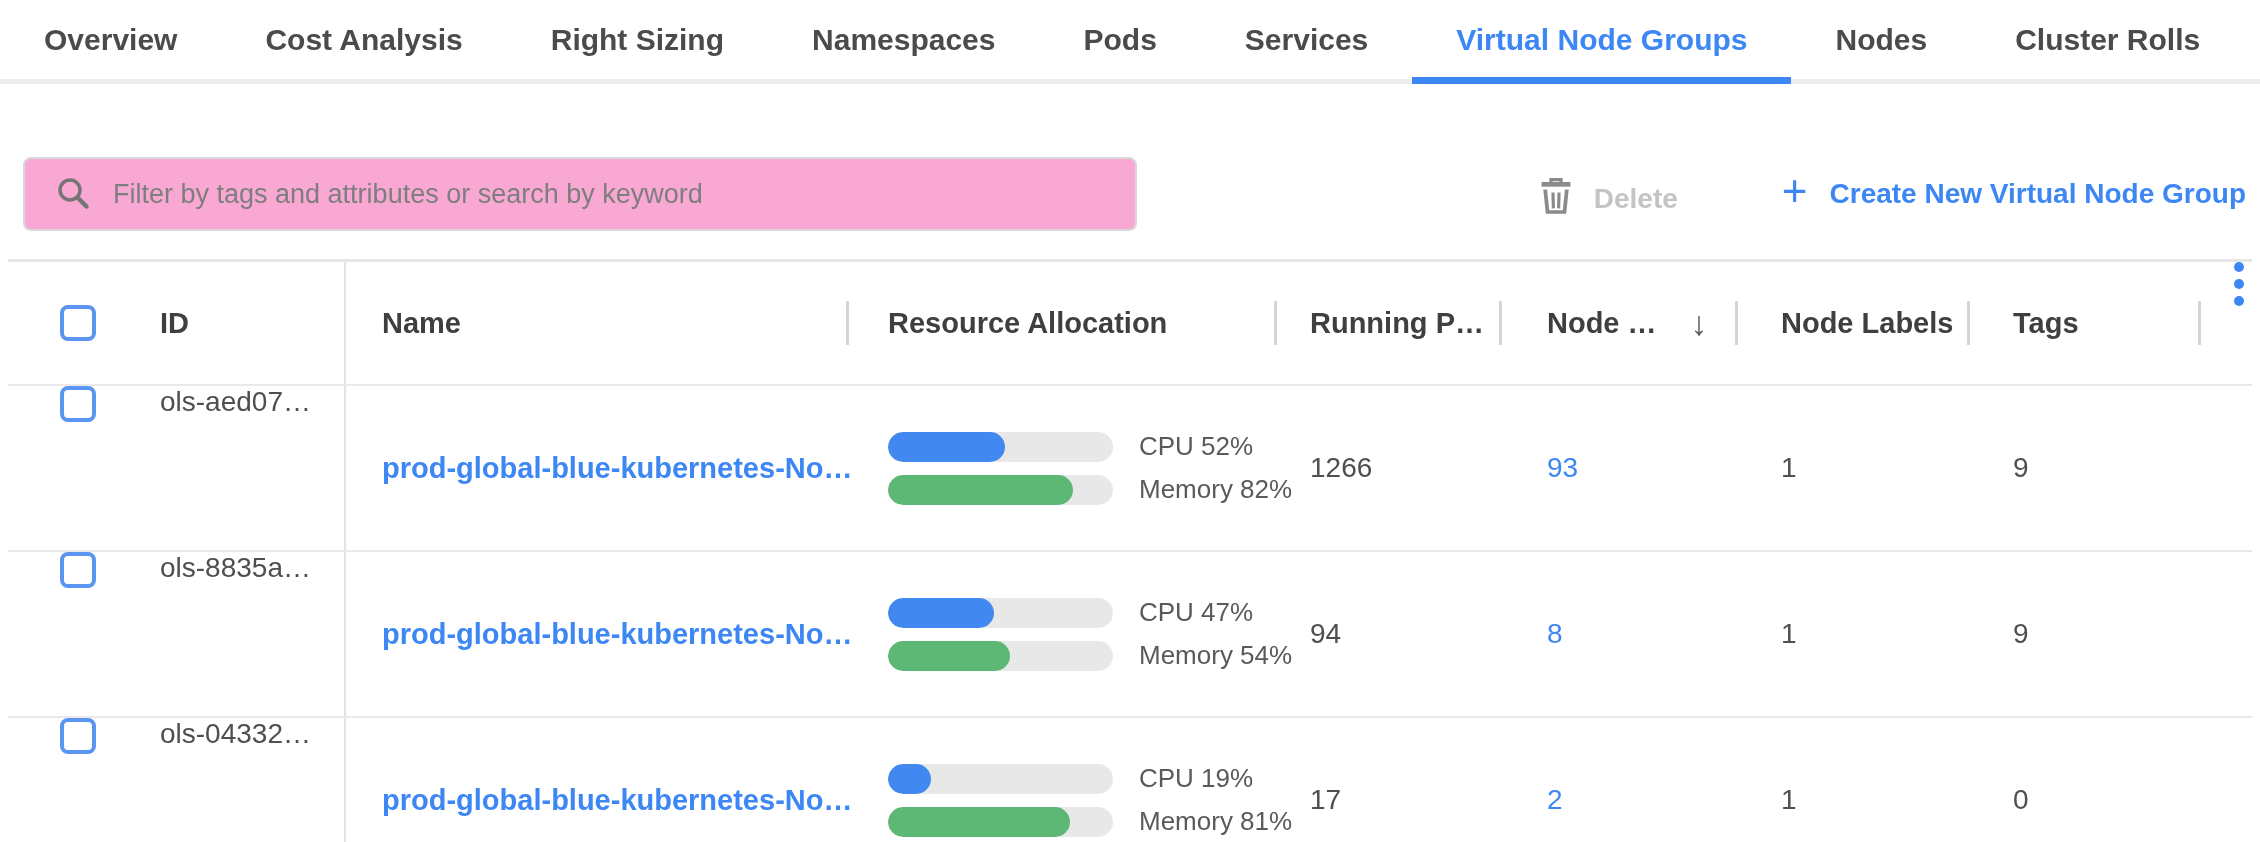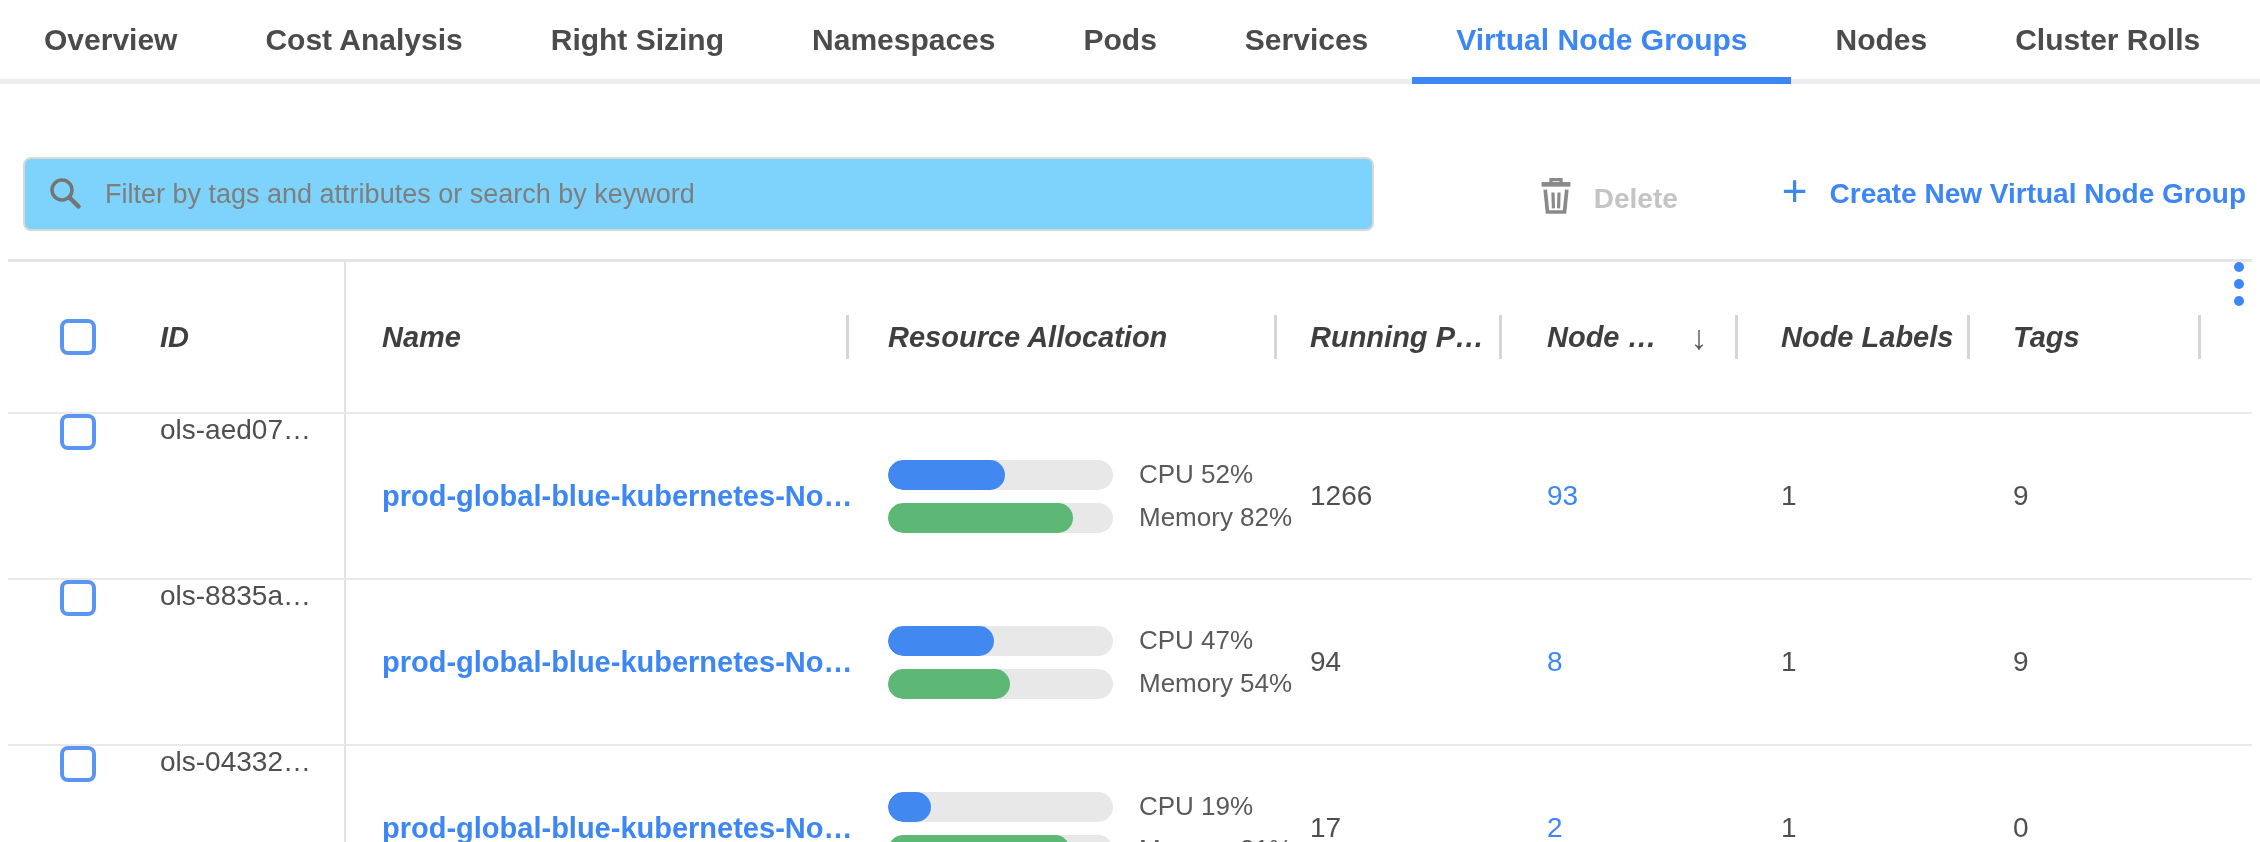--- a/index.html
+++ b/index.html
@@ -11,38 +11,38 @@
 
   
   .tabbar { display:flex; align-items:stretch; height:84px; border-bottom:5px solid #ededed; }
   .tab { display:flex; align-items:center; padding:0 44px; font-size:30px; font-weight:600; color:#4b4b4b;
          position:relative; cursor:pointer; white-space:nowrap; }
   .tab.active { color:#3d87f5; }
   .tab.active::after { content:""; position:absolute; left:0; right:0; bottom:-5px; height:7px; background:#3d87f5; }
 
   
   .toolbar { display:flex; align-items:center; margin:73px 14px 0 23px; }
-  .search-box { display:flex; align-items:center; gap:18px; width:1351px; height:74px;
-                border:2px solid #d8d8d8; border-radius:8px; padding:0 22px; background:#7dd3fc; }
+  .search-box { display:flex; align-items:center; gap:18px; width:1114px; height:74px;
+                border:2px solid #d8d8d8; border-radius:8px; padding:0 30px; background:#f9a8d4; }
   .search-box svg { flex:none; }
   .search-box input { flex:1; border:0; outline:0; font-size:27px; color:#444;
                       font-family:inherit; background:transparent; }
   .search-box input::placeholder { color:#7e7e7e; }
 
   .delete-btn { margin-left:auto; display:flex; align-items:flex-end; gap:20px;
                 font-size:28px; font-weight:700; color:#c4c4c4; cursor:default; }
   .create-btn { margin-left:104px; display:flex; align-items:center; gap:22px;
                 font-size:28px; font-weight:700; color:#3d87f5; cursor:pointer; white-space:nowrap; }
   .plus { font-size:44px; font-weight:300; line-height:1; transform:translateY(-3px); }
 
   
   .table { margin:28px 8px 0; border-top:3px solid #e5e5e5; }
   .trow { display:grid; grid-template-columns:338px 500px 428px 225px 236px 232px 231px 1fr;
           align-items:center; border-bottom:2px solid #e9e9e9; height:166px; background:#fff; }
-  .trow.thead { height:152px;font-style:italic; }
+  .trow.thead { height:124px; }
   .cell { font-size:28px; color:#4f4f4f; }
   .thead .cell { font-size:29px; font-weight:700; color:#3f3f3f; align-self:stretch;
                  display:flex; align-items:center; position:relative; }
   .thead .divided::before { content:""; position:absolute; left:0; top:50%; transform:translateY(-50%);
                             width:3px; height:44px; background:#d5d5d5; }
 
   .col-first { align-self:stretch; display:flex; align-items:flex-start; border-right:2px solid #e2e2e2; }
   .checkbox { width:36px; height:36px; border:4px solid #5b95f2; border-radius:8px; background:#fff;
               margin-left:52px; margin-right:64px; flex:none; cursor:pointer; }
 

